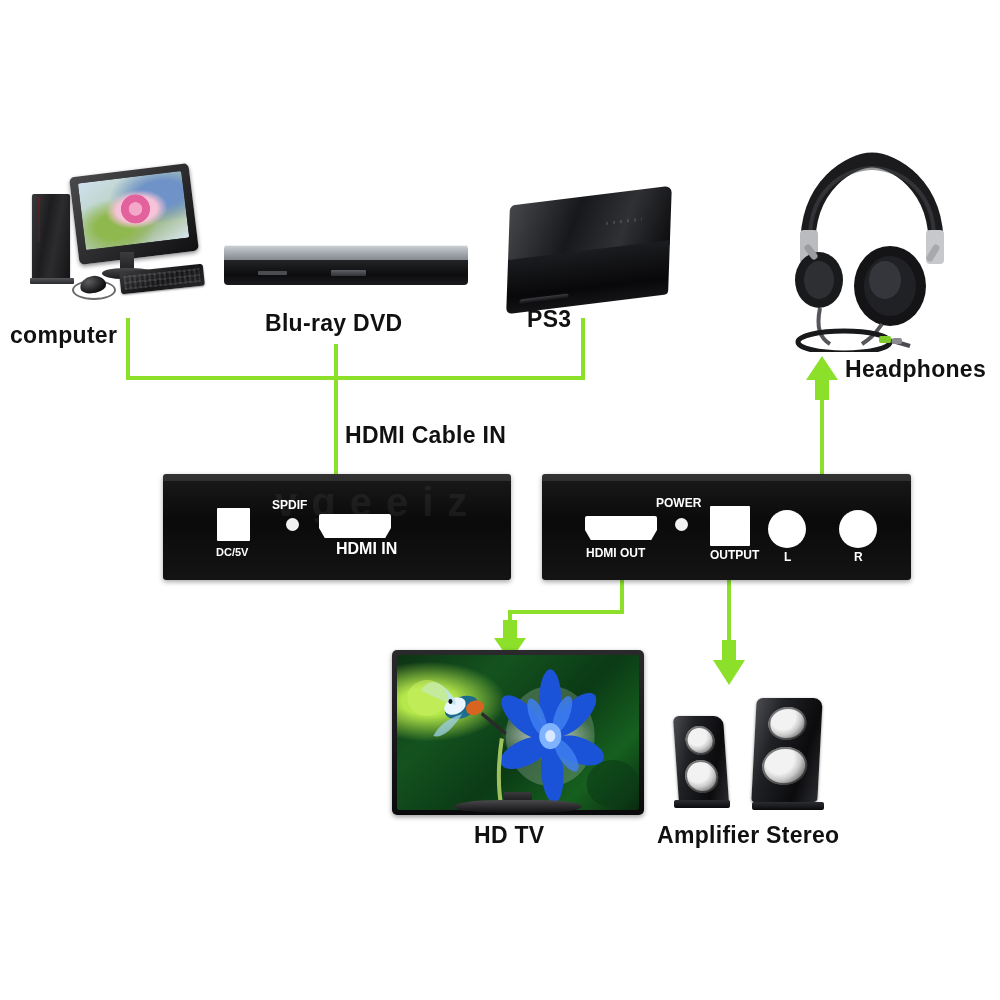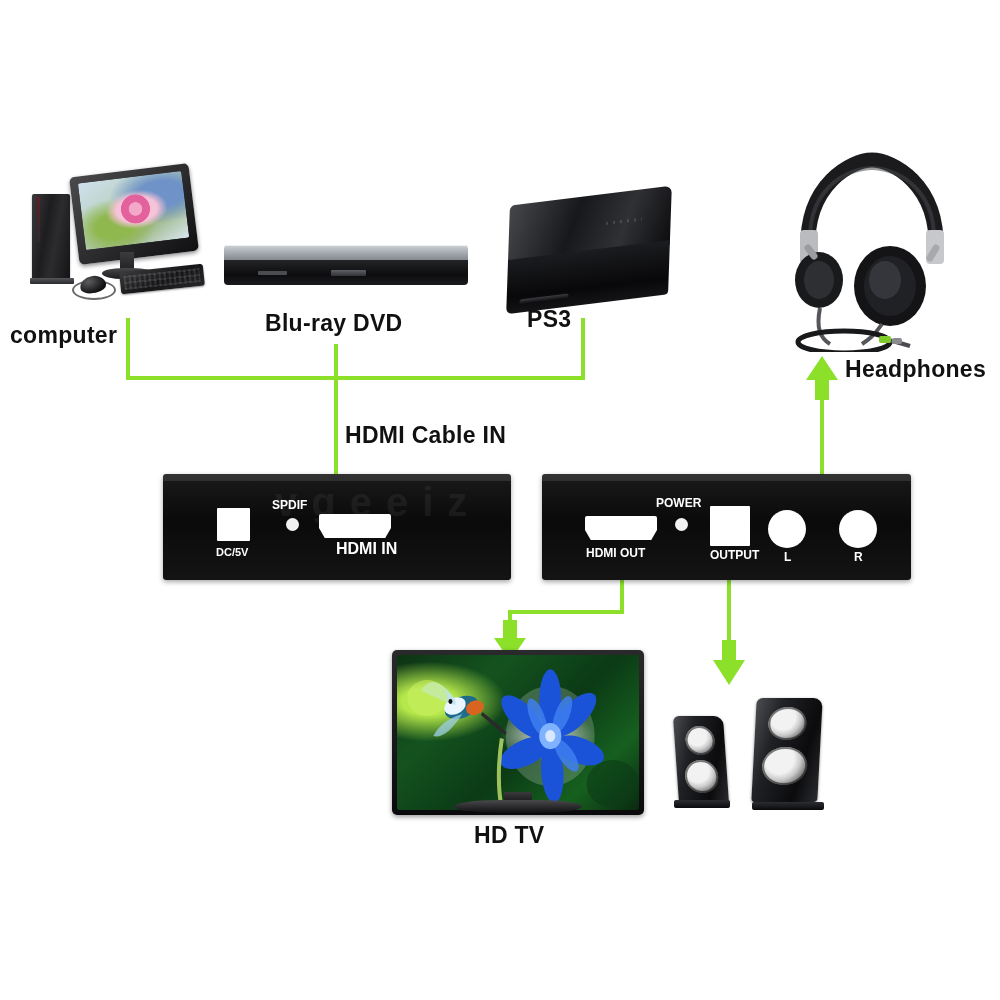--- a/index.html
+++ b/index.html
@@ -295,14 +295,15 @@
       <div class="spk-drv" style="left:16%;top:50%;width:66%;height:37%;"></div>
     </div>
     <div class="spk-base" style="left:6px;width:56px;bottom:4px;height:8px;"></div>
 
     <div class="spk-body" style="left:86px;top:4px;width:66px;height:104px;transform:skewX(-3deg);">
       <div class="spk-drv" style="left:20%;top:9%;width:58%;height:31%;"></div>
       <div class="spk-drv" style="left:14%;top:47%;width:68%;height:37%;"></div>
     </div>
     <div class="spk-base" style="left:84px;width:72px;bottom:2px;height:8px;"></div>
   </div>
+  <div class="lbl" style="left:657px;top:822px;font-size:23px;">Amplifier Stereo</div>
 
 </div>
 
 </body></html>

